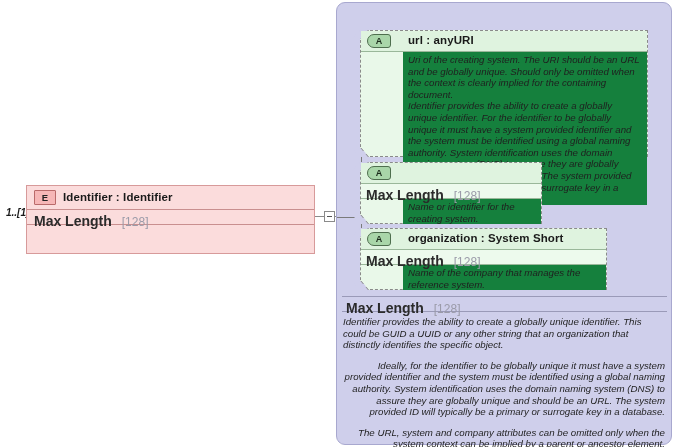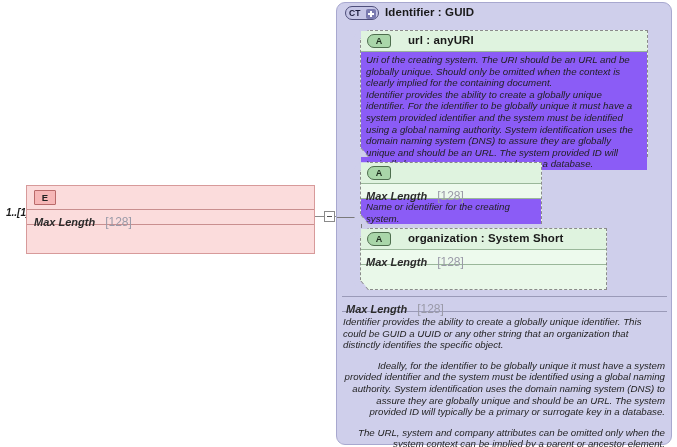--- a/index.html
+++ b/index.html
@@ -18,22 +18,21 @@
 
   
   .hdr-title {
     font-size: 11.5px;
     font-weight: bold;
     color: #1a1a1a;
     letter-spacing: 0.1px;
     white-space: nowrap;
   }
   .facet-row {
-    font-size: 11px;
-    font-style: italic;
+    font-size: 14px;
     font-weight: bold;
     color: #2b2b2b;
     white-space: nowrap;
   }
   .facet-val {
     font-size: 12px;
     font-style: normal;
     font-weight: normal;
     color: #9a9aa8;
     margin-left: 10px;
@@ -208,21 +207,22 @@
   }
   .attr-facet {
     position: relative;
     height: 15px;
     border-bottom: 1px solid #9ab79a;
     padding: 2px 0 0 5px;
     background: #edfaed;
   }
   .attr-doc {
     padding: 2px 6px 0 5px;
-    background: #8b5cf6;
+    background: #15803d;
+    margin-left: 42px;
   }
 
   
   .notch-tl, .notch-bl {
     position: absolute;
     left: -1px;
     width: 9px; height: 9px;
     background: #cfcfeb;
   }
   .notch-tl { top: -1px; border-right: 1px dashed #8a8a8a; transform: skewX(-40deg); transform-origin: top left; }
@@ -253,37 +253,34 @@
 </head>
 <body>
 
 <div id="stage">
 
   <div id="card-label">1..[1]</div>
 
   <div id="elem-box">
     <div id="elem-head">
       <span class="icon-e">E</span>
+      <span class="hdr-title">Identifier : Identifier</span>
     </div>
     <div id="elem-facet">
       <span class="facet-row">Max Length</span><span class="facet-row facet-val">[128]</span>
     </div>
   </div>
 
   <div id="conn-line-a"></div>
   <div id="conn-plus">
       <i></i>
     </div>
   <div id="conn-line-b"></div>
 
   <div id="ct-box">
-    <div id="ct-head">
-      <span class="icon-ct"><span>CT</span><span class="plusbox"></span></span>
-      <span class="hdr-title">Identifier : GUID</span>
-    </div>
 
     <div class="tree" style="left:24px; top:101px; width:1px; height:150px;"></div>
     <div class="tree" style="left:0px; top:214px; width:24px; height:1px;"></div>
     <div class="tree" style="left:24px; top:101px; width:11px; height:1px;"></div>
     <div class="tree" style="left:24px; top:196px; width:11px; height:1px;"></div>
     <div class="tree" style="left:24px; top:251px; width:11px; height:1px;"></div>
   </div>
 
   <div class="attr-box" id="attr-url">
     <span class="notch-tl"></span>
@@ -315,20 +312,23 @@
   <div class="attr-box" id="attr-org">
     <span class="notch-tl"></span>
     <span class="notch-bl"></span>
     <div class="attr-head">
       <span class="icon-a">A</span>
       <span class="hdr-title">organization : System Short</span>
     </div>
     <div class="attr-facet">
       <span class="facet-row">Max Length</span><span class="facet-row facet-val">[128]</span>
     </div>
+    <div class="attr-doc doc">
+      <p>Name of the company that manages the reference system.</p>
+    </div>
   </div>
 
   <div id="ct-facet">
     <span class="facet-row">Max Length</span><span class="facet-row facet-val">[128]</span>
   </div>
 
   <div id="ct-doc" class="doc">
     <p>Identifier provides the ability to create a globally unique identifier.   This could be GUID a UUID or any other string that an organization that distinctly identifies the specific object.</p>
     <p class="gap">Ideally, for the identifier to be globally unique it must have a system provided identifier and the system must be identified using a global naming authority. System identification uses the domain naming system (DNS) to assure they are globally unique and should be an URL. The system provided ID will typically be a primary or surrogate key in a database.</p>
     <p class="gap">The URL, system and company attributes can be omitted only when the system context can be implied by a parent or ancestor element.</p>

